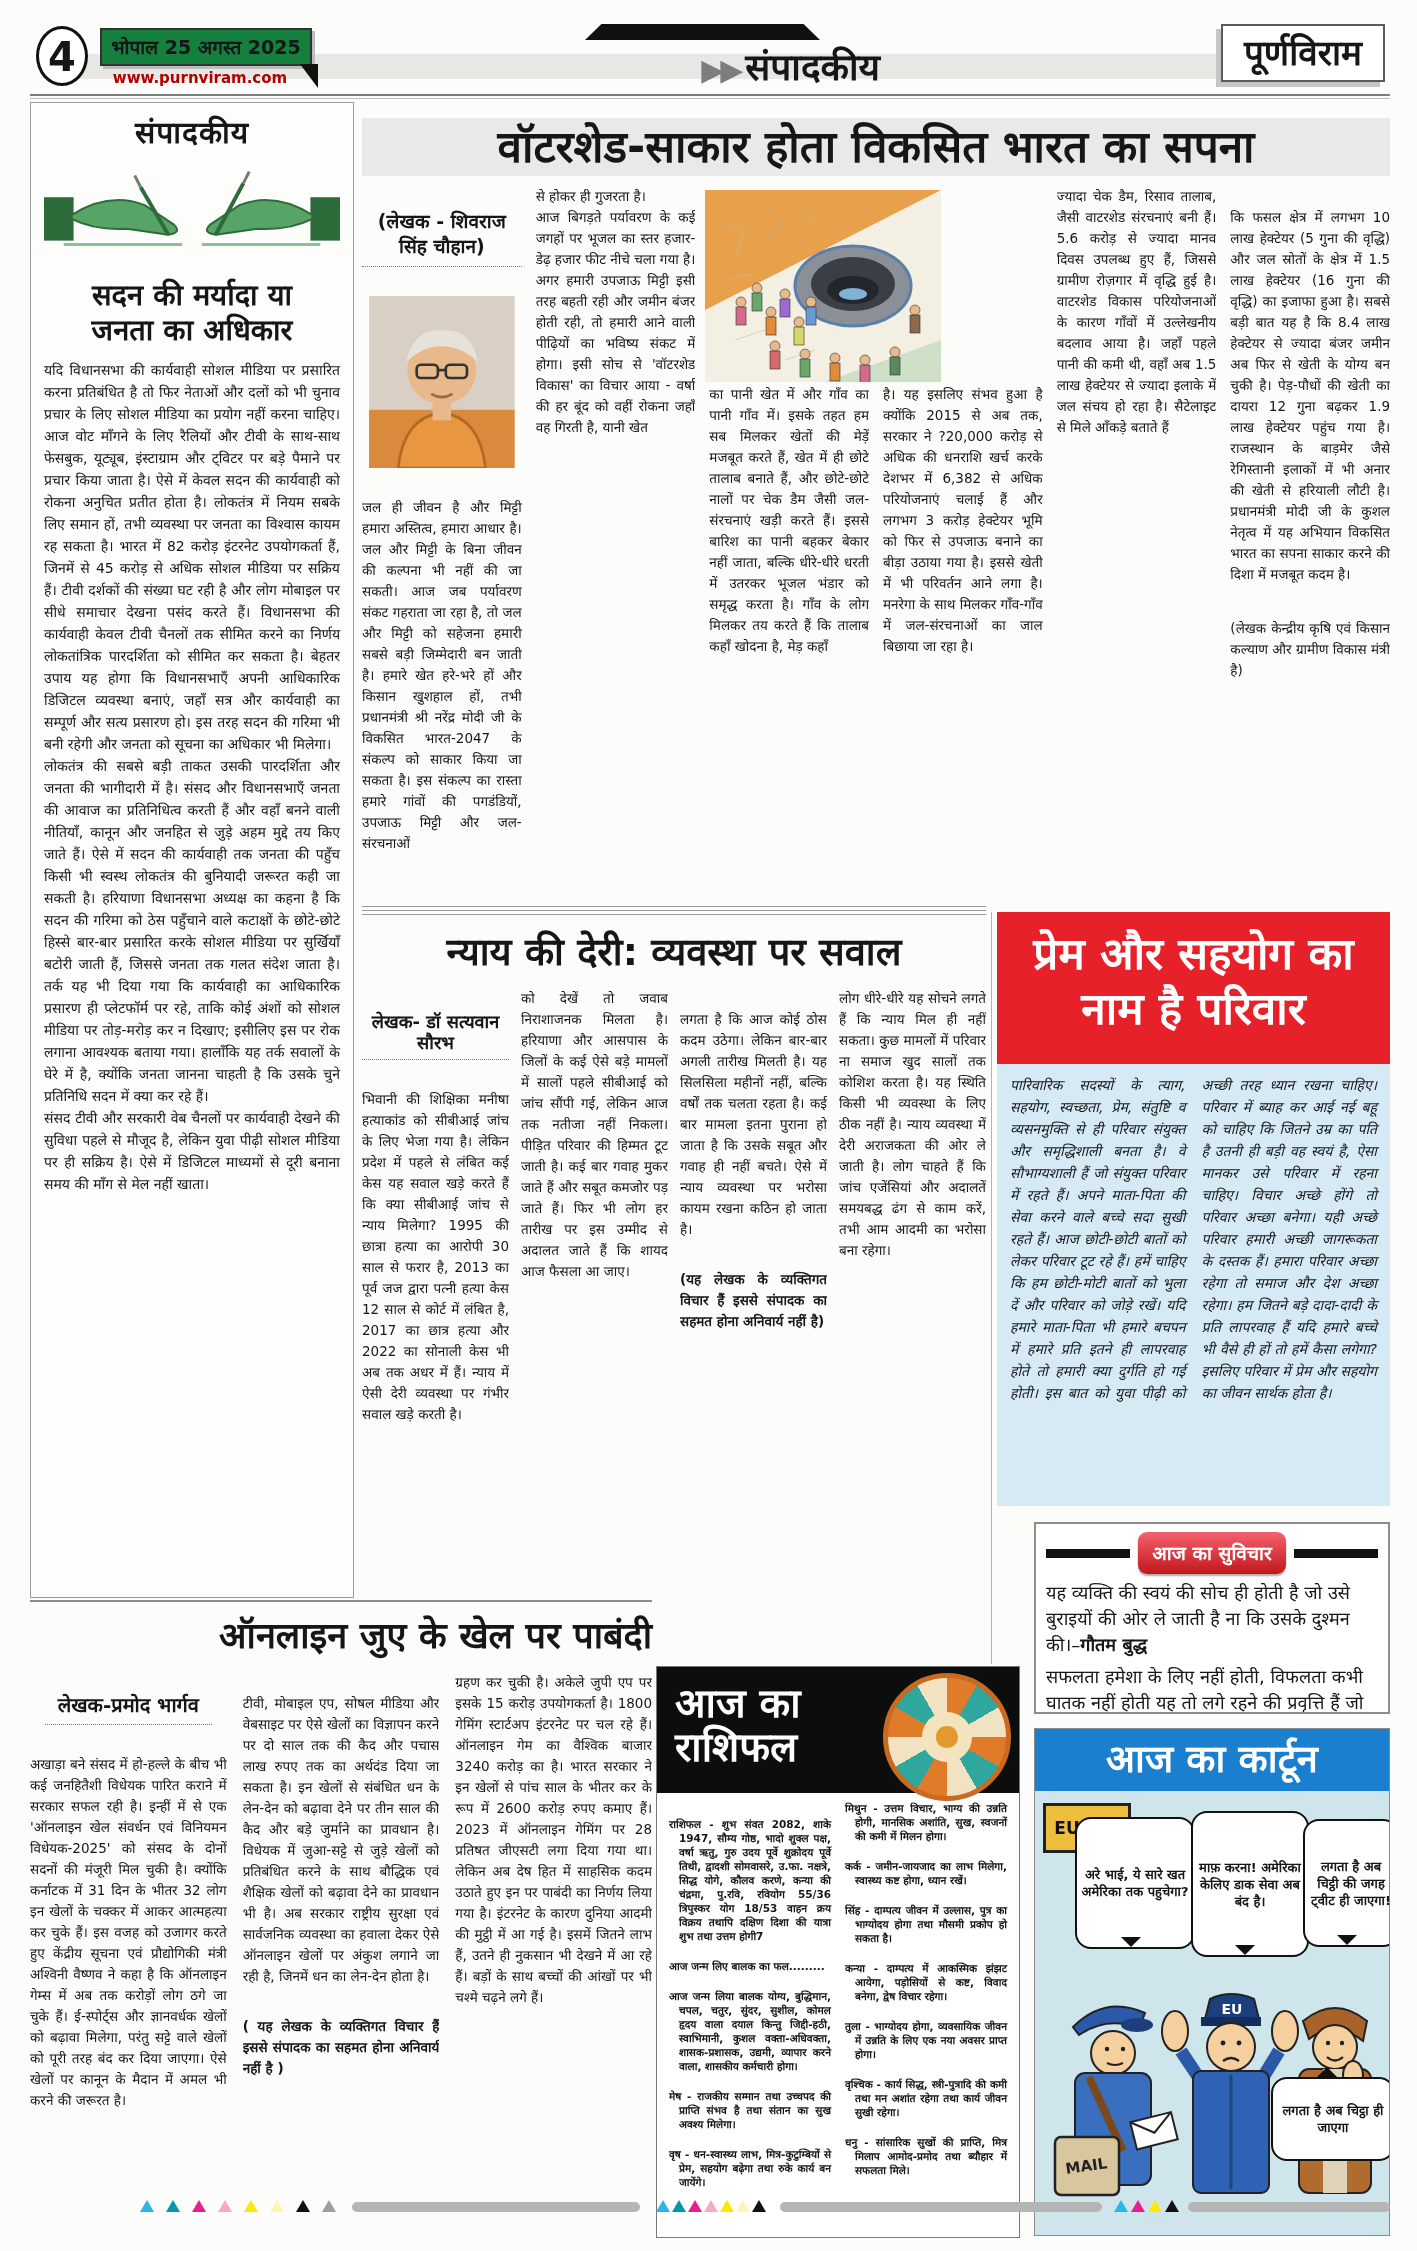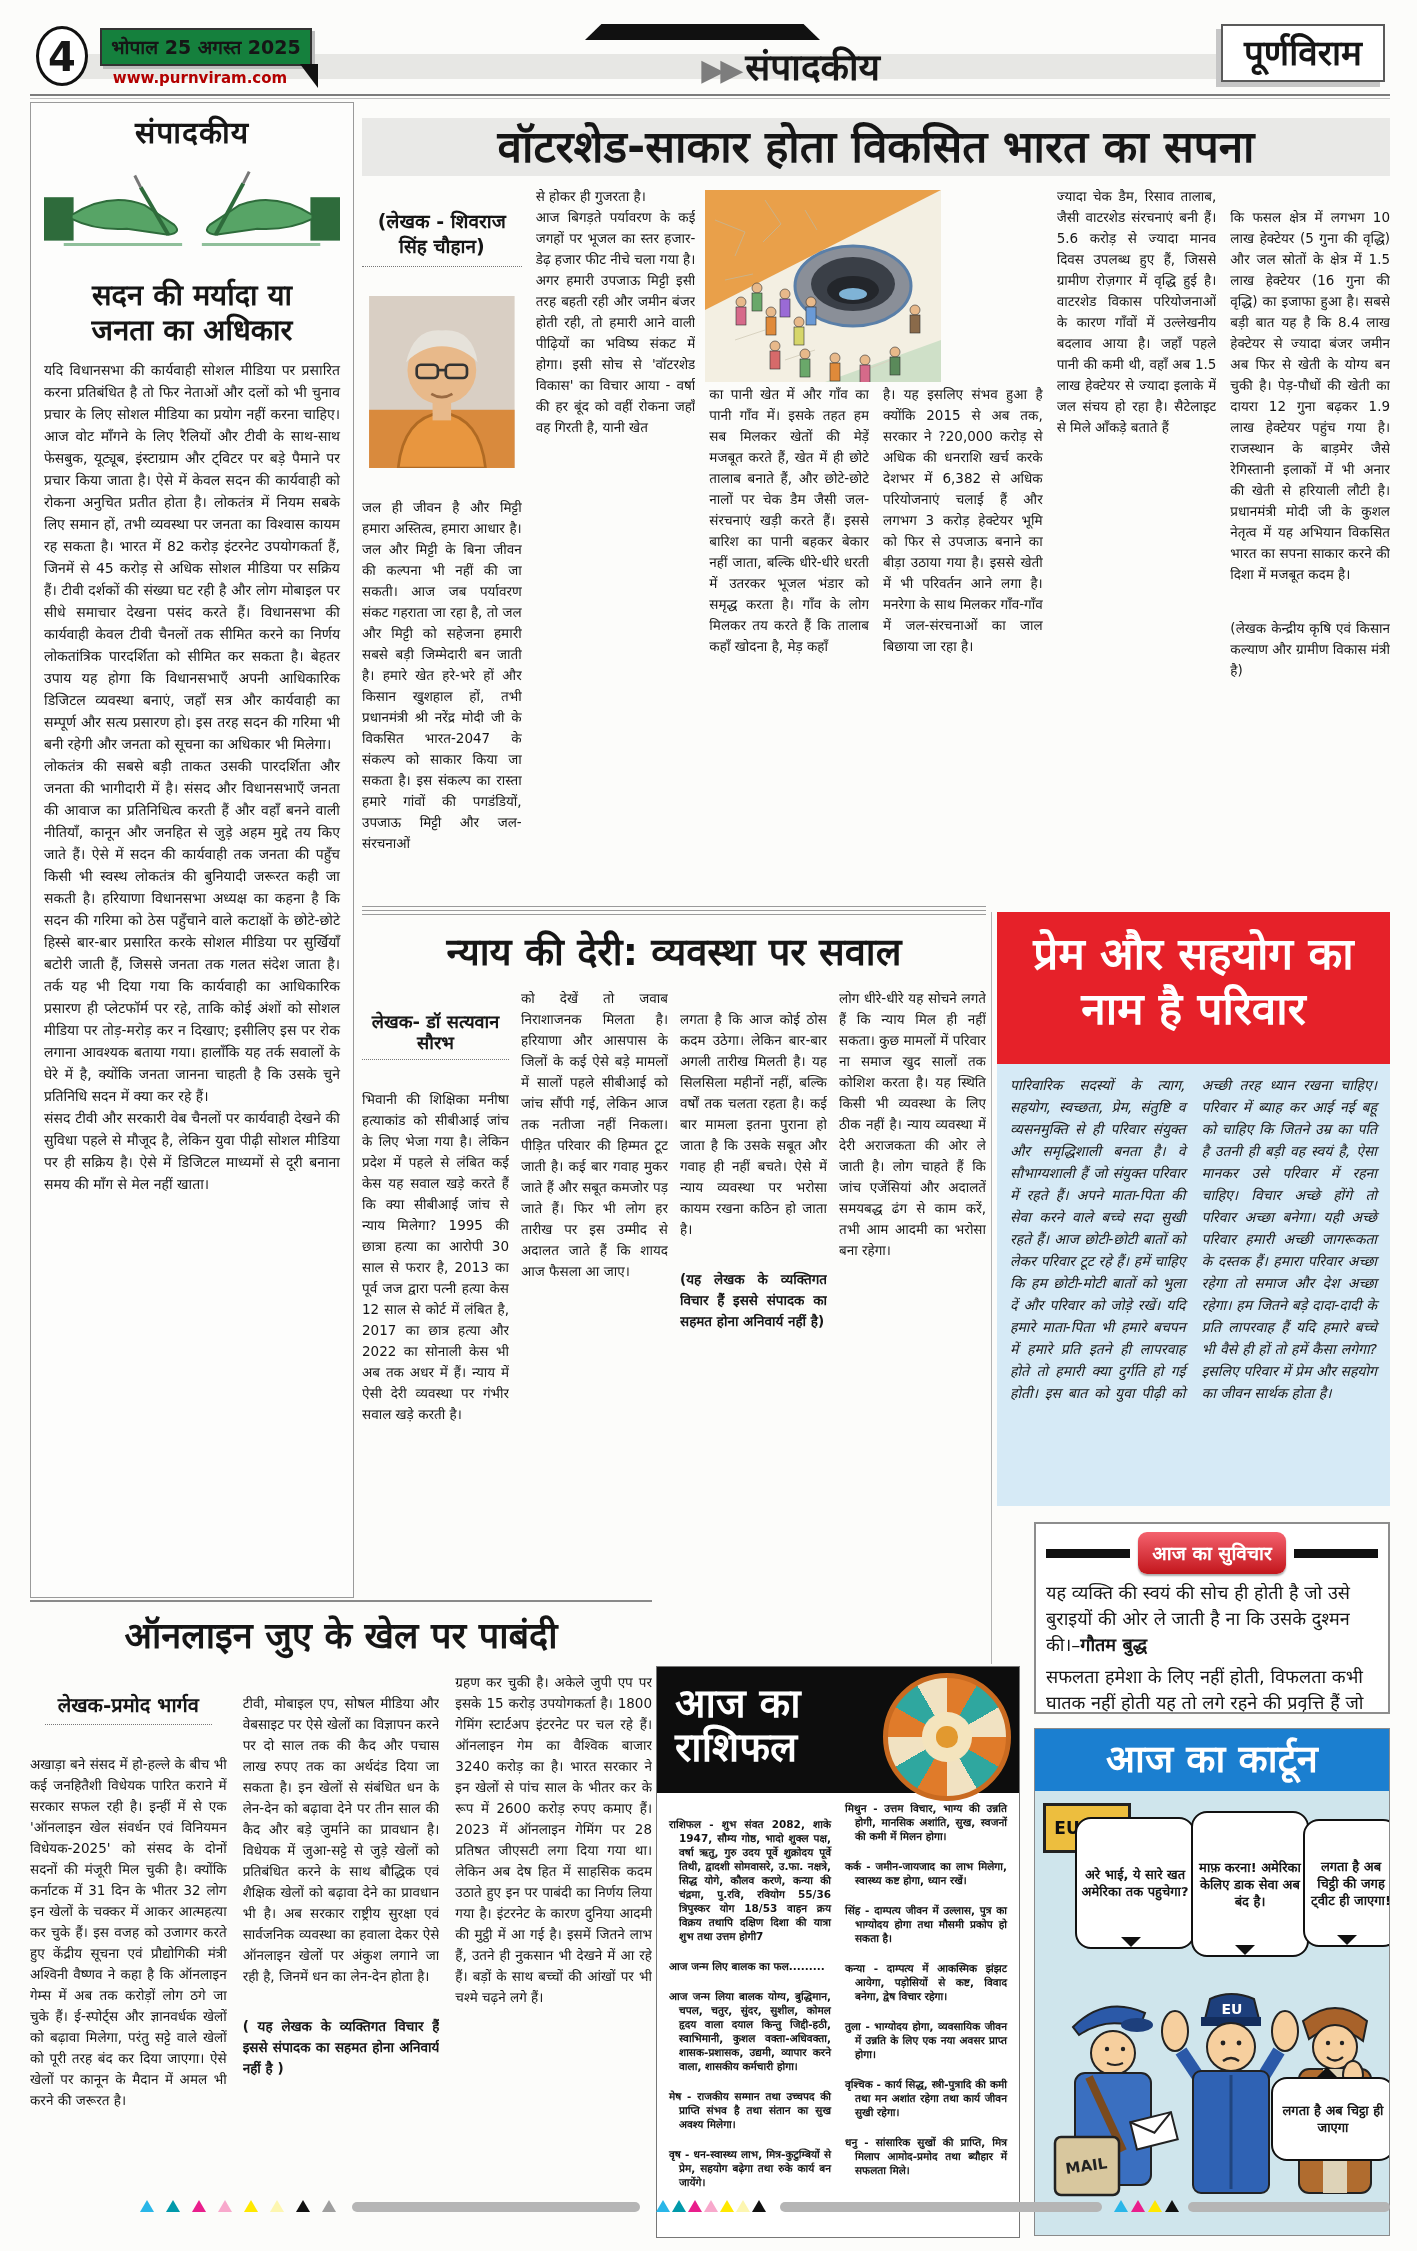--- a/index.html
+++ b/index.html
@@ -56,21 +56,21 @@
   
   #suvichar{left:1034px;top:1522px;width:356px;height:192px;border:2px solid #8d8d8d;background:#fff;padding:8px 10px;overflow:hidden;}
   #sv-head{display:flex;align-items:center;gap:8px;}
   .sv-bar{flex:1;height:9px;background:#111;}
   #sv-pill{background:linear-gradient(#f4626e,#c3161c);color:#fff;font-size:19px;font-weight:bold;
      padding:8px 14px;border-radius:9px;box-shadow:0 2px 2px #00000055;white-space:nowrap;}
   .sv-quote{font-size:18px;line-height:26px;margin:6px 0 0;}
   .sv-quote b{font-weight:bold;}
   
   #gb-rule{left:30px;top:1600px;width:622px;height:0;border-top:2px solid #8a8a8a;}
-  #gb-head{left:30px;top:1610px;width:622px;font-size:36px;font-weight:bold;text-align:center;}
+  #gb-head{left:30px;top:1610px;width:622px;font-size:36px;font-weight:bold;text-align:right;}
   #gb-cols{left:30px;top:1672px;width:622px;height:566px;display:flex;gap:16px;overflow:hidden;}
   .gb-col{flex:1;font-size:13.5px;line-height:21px;text-align:justify;white-space:pre-line;overflow:hidden;}
   .gb-byline{font-size:20px;font-weight:bold;text-align:center;width:85%;margin:0 auto 8px;
      padding:2px 0 8px;border-bottom:1px dotted #777;}
   
   #rashifal{left:656px;top:1666px;width:364px;height:572px;border:1px solid #777;background:#fff;overflow:hidden;}
   #rf-head{position:relative;height:126px;background:#0d0d0d;}
   #rf-title{color:#fff;font-size:40px;font-weight:bold;line-height:1.1;padding:14px 0 0 18px;white-space:pre-line;}
   #rf-wheel{position:absolute;right:8px;top:6px;width:118px;height:118px;border-radius:50%;border:5px solid #c96a20;
      background:conic-gradient(#e07b2a 0 30deg,#2fa79f 30deg 60deg,#f1e2c2 60deg 90deg,

